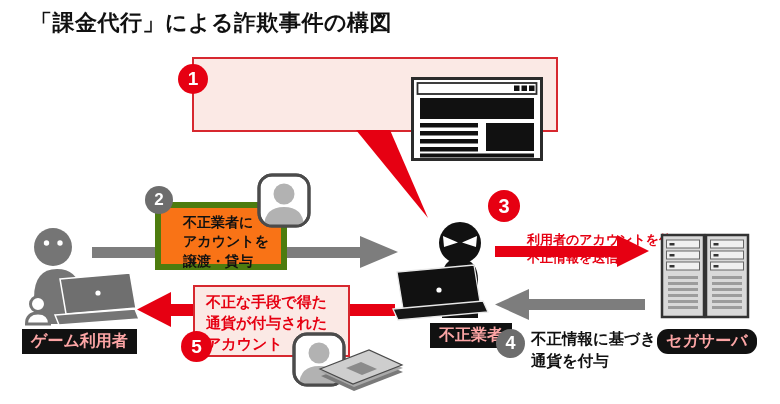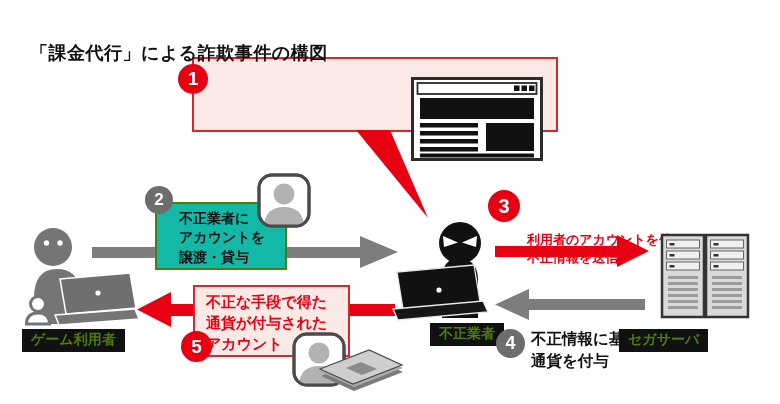--- a/index.html
+++ b/index.html
@@ -2,37 +2,37 @@
 <html><head>
 <meta charset="utf-8">
 <style>
   html,body{margin:0;padding:0;background:#fff;}
   #canvas{
     position:relative;width:780px;height:404px;background:#ffffff;overflow:hidden;
     font-family:"Liberation Sans","DejaVu Sans",sans-serif;
   }
   .abs{position:absolute;}
   .page-title{
-    left:30px;top:8px;font-size:18px;font-weight:800;color:#111;
-    letter-spacing:.5px;white-space:nowrap;z-index:5;margin-top:33px;
+    left:30px;top:8px;font-size:22px;font-weight:800;color:#111;
+    letter-spacing:.5px;white-space:nowrap;z-index:5;
   }
   .note-box{box-sizing:border-box;}
   .pink-box{background:#fbe9e5;border:2px solid #d7282f;}
-  .gray-box{background:#14b8a6;border:2px solid #4d7c0f;}
+  .gray-box{background:#f97316;border:6px solid #4d7c0f;}
   .step-text{white-space:pre-line;font-weight:700;}
   .red-text{color:#e60012;}
   .dark-text{color:#111;}
   .badge{
     border-radius:50%;color:#fff;font-weight:700;text-align:center;
     display:flex;align-items:center;justify-content:center;z-index:6;
   }
   .badge-red{background:#e60012;}
   .badge-gray{background:#6d6d6d;}
   .name-tag{
-    background:#111;color:#4d7c0f;font-size:14px;font-weight:700;
+    background:#111;color:#fca5a5;font-size:16px;font-weight:700;
     padding:2px 9px 3px;white-space:nowrap;z-index:6;line-height:1.25;
   }
   svg{display:block;}
   .z1{z-index:1}.z2{z-index:2}.z3{z-index:3}.z4{z-index:4}.z5{z-index:5}
 </style>
 </head>
 <body>
 
 <div id="canvas">
 
@@ -143,21 +143,21 @@
       <rect x="8" y="67" width="30" height="3"></rect>
         <rect x="8" y="73" width="30" height="3"></rect>
       <rect x="52" y="43" width="30" height="3"></rect>
         <rect x="52" y="49" width="30" height="3"></rect>
       <rect x="52" y="55" width="30" height="3"></rect>
         <rect x="52" y="61" width="30" height="3"></rect>
       <rect x="52" y="67" width="30" height="3"></rect>
         <rect x="52" y="73" width="30" height="3"></rect>
     </g>
   </svg>
-  <div class="abs name-tag" style="left:619px;top:329px;">セガサーバ</div>
+  <div class="abs name-tag" style="left:657px;top:329px;border-radius:11px;">セガサーバ</div>
 
   <svg class="abs z1" style="left:495px;top:288px;" width="152" height="33" viewBox="0 0 152 33">
     <polygon points="34,1 0,16.5 34,32" fill="#7d7d7d"></polygon>
     <rect x="30" y="11" width="120" height="11" fill="#7d7d7d"></rect>
   </svg>
   <div class="abs badge badge-gray" style="left:496px;top:329px;width:29px;height:29px;font-size:18px;">4</div>
   <div class="abs step-text dark-text" style="left:531px;top:328px;font-size:15.5px;line-height:1.4;">不正情報に基づき
 通貨を付与</div>
 
   <svg class="abs z1" style="left:135px;top:290px;" width="262" height="40" viewBox="0 0 262 40">

